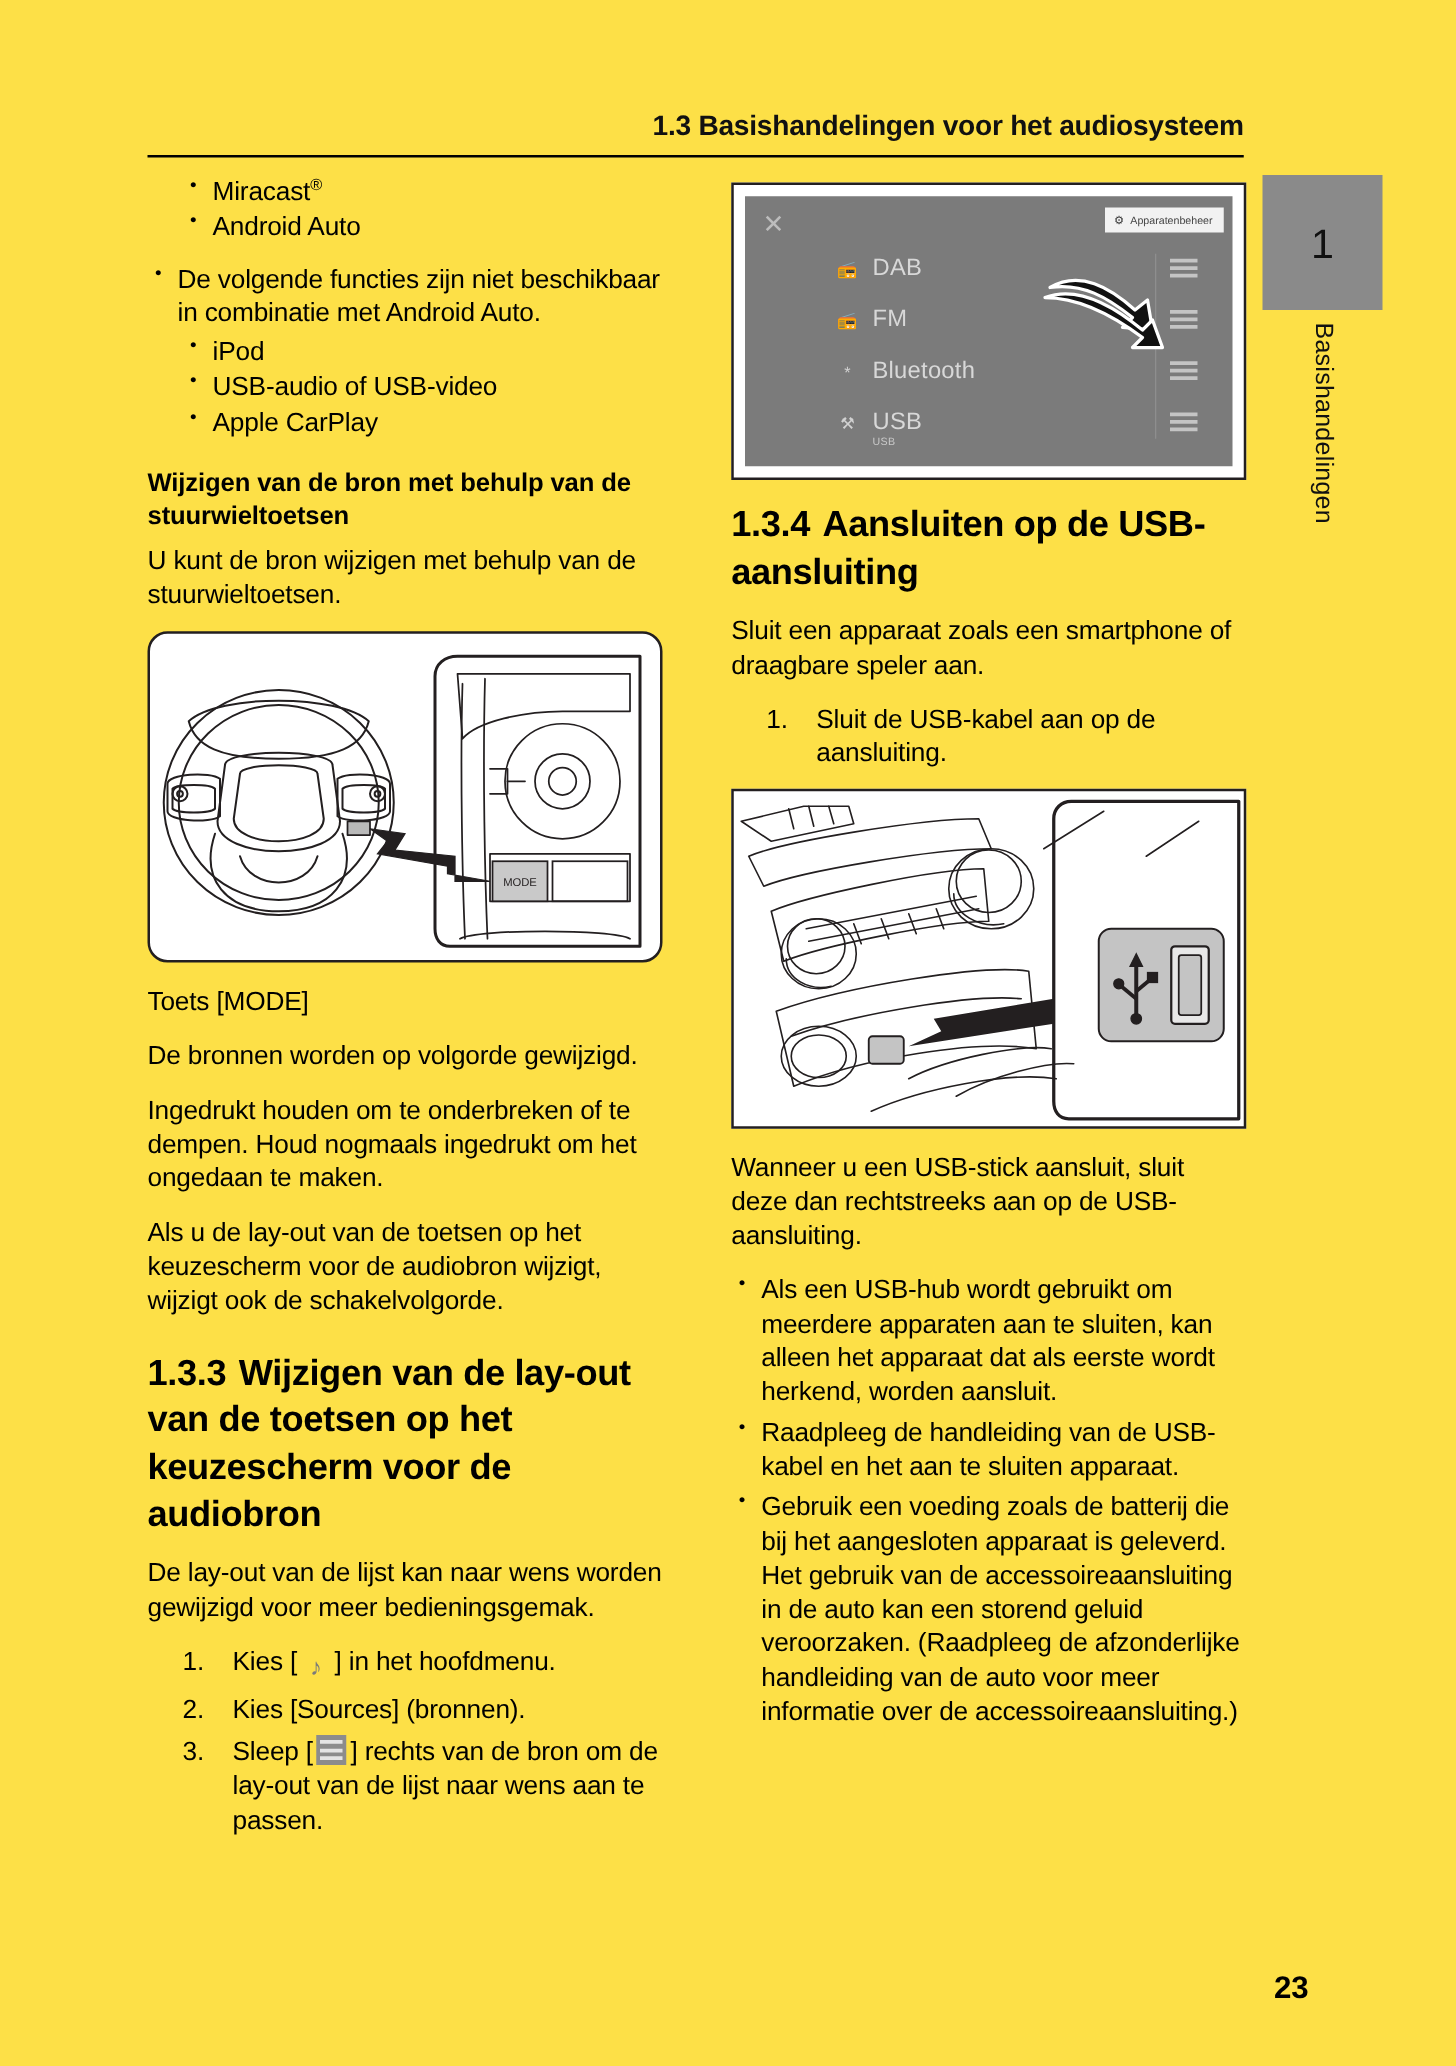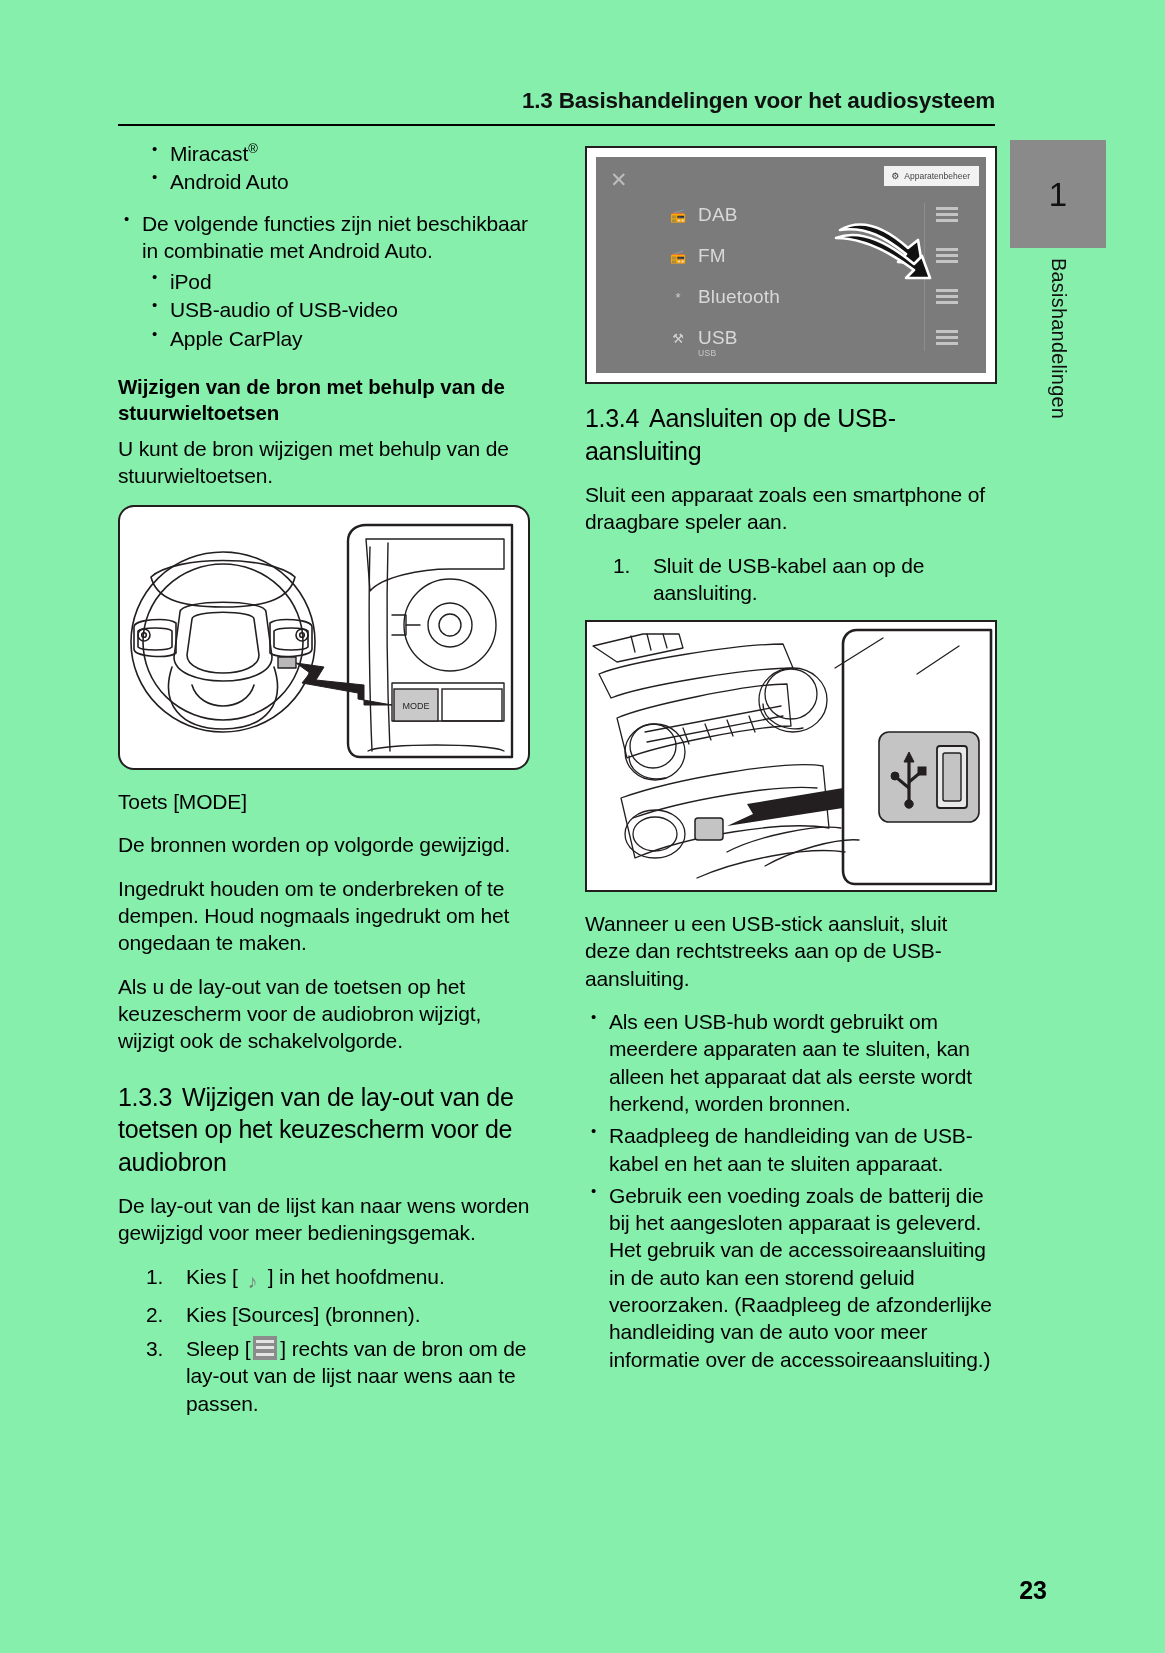--- a/index.html
+++ b/index.html
@@ -8,21 +8,21 @@
     background: #ffffff;
   }
   body {
     font-family: "Liberation Sans", sans-serif;
     color: #000000;
   }
   .page {
     position: relative;
     width: 1165px;
     height: 1653px;
-    background: #86efac;
+    background: #fde047;
     overflow: hidden;
   }
 
   
   .header {
     position: absolute;
     left: 118px;
     top: 88px;
     width: 877px;
     text-align: right;
@@ -103,22 +103,22 @@
   }
   h3.sub {
     margin: 22px 0 8px 0;
     font-size: 20.5px;
     font-weight: bold;
     line-height: 1.28;
     letter-spacing: -0.1px;
   }
   h2.section {
     margin: 26px 0 14px 0;
-    font-size: 25px;
-    font-weight: normal;
+    font-size: 29px;
+    font-weight: bold;
     line-height: 1.30;
     letter-spacing: -0.3px;
   }
   h2.section .num {
     margin-right: 10px;
   }
 
   ul.bullets {
     list-style: none;
     margin: 0 0 14px 0;
@@ -574,21 +574,21 @@
         </g>
 
         <rect x="350" y="124" width="30" height="62" rx="3" fill="#e8e8e8" stroke="#231f20" stroke-width="1.8"></rect>
         <rect x="356" y="131" width="18" height="48" rx="2" fill="#c4c4c4" stroke="#231f20" stroke-width="1.4"></rect>
       </svg>
     </div>
 
     <p class="body">Wanneer u een USB-stick aansluit, sluit deze dan rechtstreeks aan op de USB-aansluiting.</p>
 
     <ul class="bullets">
-      <li>Als een USB-hub wordt gebruikt om meerdere apparaten aan te sluiten, kan alleen het apparaat dat als eerste wordt herkend, worden bronnen.</li>
+      <li>Als een USB-hub wordt gebruikt om meerdere apparaten aan te sluiten, kan alleen het apparaat dat als eerste wordt herkend, worden aansluit.</li>
       <li>Raadpleeg de handleiding van de USB-kabel en het aan te sluiten apparaat.</li>
       <li>Gebruik een voeding zoals de batterij die bij het aangesloten apparaat is geleverd. Het gebruik van de accessoireaansluiting in de auto kan een storend geluid veroorzaken. (Raadpleeg de afzonderlijke handleiding van de auto voor meer informatie over de accessoireaansluiting.)</li>
     </ul>
 
   </div>
 
   <div class="page-number">23</div>
 
 </div>
 

